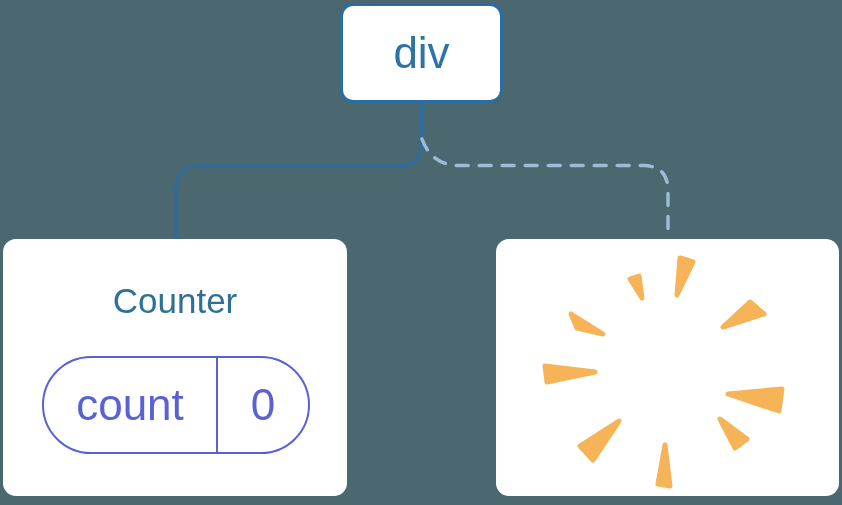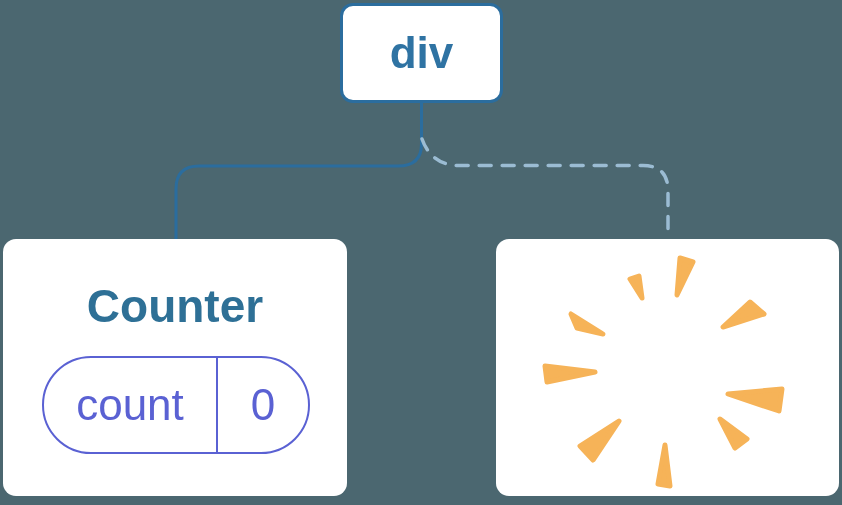--- a/index.html
+++ b/index.html
@@ -48,21 +48,21 @@
     box-sizing:border-box;
     background:var(--card);
     border:3px solid var(--line);
     border-radius:13px;
     display:flex;
     align-items:center;
     justify-content:center;
   }
   .node-root .node-label{
     font-size:44px;
-    font-weight:700;
+    font-weight:400;
     color:var(--node-text);
     line-height:1;
   }
   .card{
     position:absolute;
     top:239px;
     height:257px;
     background:var(--card);
     border-radius:13px;
   }
@@ -72,22 +72,22 @@
   }
   .card-poof{
     left:496px;
     width:343px;
   }
   .counter-title{
     position:absolute;
     left:0;right:0;
     top:44px;
     text-align:center;
-    font-size:46px;
-    font-weight:700;
+    font-size:35px;
+    font-weight:400;
     color:var(--title);
     line-height:1;
   }
   .state-pill{
     position:absolute;
     left:39px;top:117px;
     width:268px;height:98px;
     box-sizing:border-box;
     border:2.5px solid var(--indigo);
     border-radius:60px;

